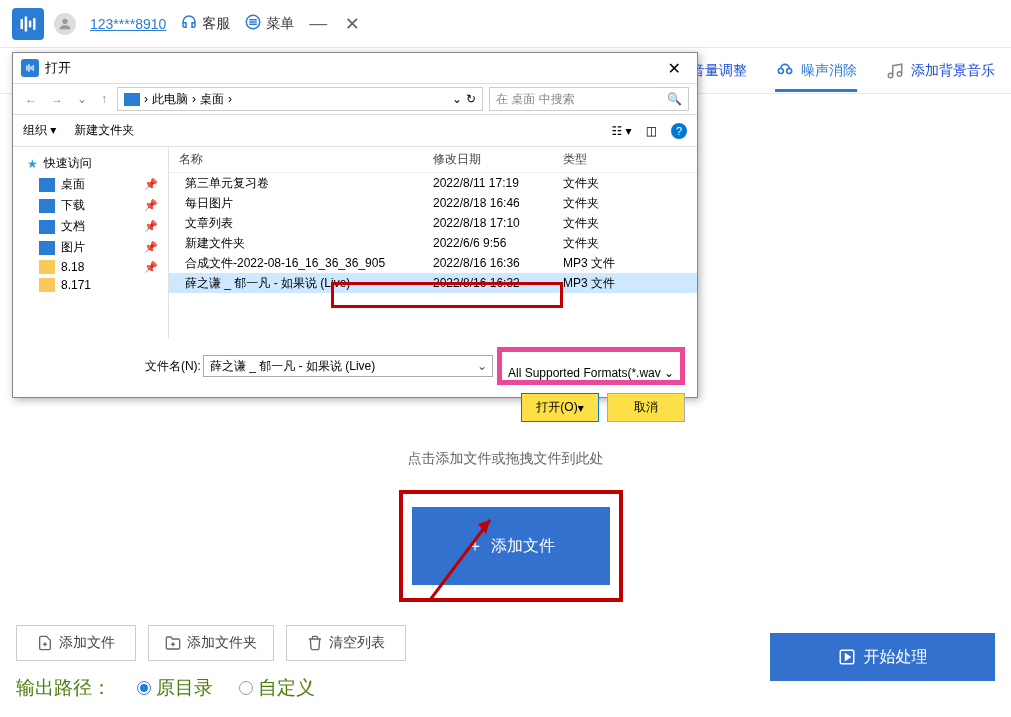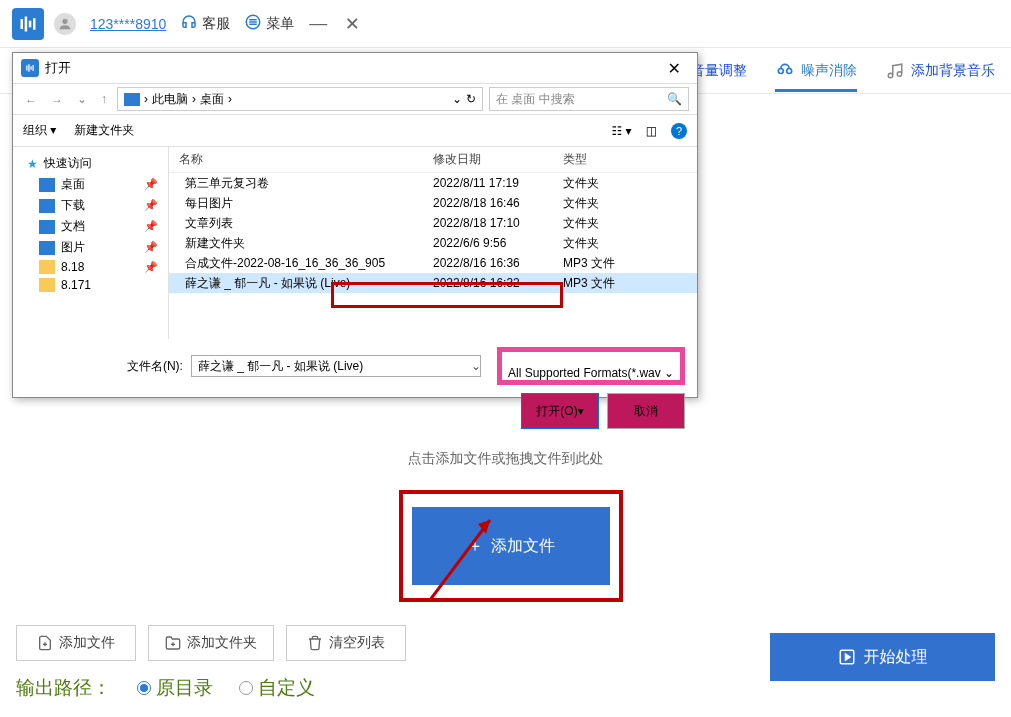--- a/index.html
+++ b/index.html
@@ -68,25 +68,25 @@
     .col-name { width: 254px; }
     .col-date { width: 130px; }
     .col-type { width: 80px; }
     .file-row { display: flex; font-size: 12px; padding: 2px 10px; align-items: center; height: 20px; }
     .file-row.selected { background: #cde8ff; }
     .file-icon { width: 16px; height: 14px; margin-right: 6px; }
     .file-icon.folder { background: #f9ca5a; }
     .file-icon.audio { background: #7fba42; border-radius: 50%; }
     .highlight-file { border: 3px solid #c00000; position: absolute; top: 135px; left: 162px; width: 232px; height: 26px; pointer-events: none; }
     .dlg-footer { padding: 8px 12px; display: flex; flex-direction: column; gap: 8px; }
-    .footer-row { display: flex; align-items: center; gap: 8px; font-size: 12px; }
+    .footer-row { display: flex; align-items: center; gap: 2px; font-size: 12px; }
     .file-input { flex: 1; max-width: 290px; height: 22px; border: 1px solid #aaa; padding: 0 6px; font-size: 12px; }
     .format-select { width: 188px; height: 22px; border: 5px solid #ec4899; padding: 14px 6px; font-size: 12px; display: flex; align-items: flex-start; justify-content: space-between; }
     .dlg-buttons { display: flex; gap: 8px; justify-content: flex-end; }
-    .dlg-btn { width: 78px; height: 36px; border: 1px solid #aaa; background: #be185d; font-size: 12px; display: flex; align-items: center; justify-content: center; }
+    .dlg-btn { width: 78px; height: 29px; border: 1px solid #aaa; background: #fde047; font-size: 12px; display: flex; align-items: center; justify-content: center; }
     .dlg-btn.primary { border-color: #0078d7; }
     
     
     .arrow { position: absolute; pointer-events: none; }
     .arrow-line { stroke: #c00000; stroke-width: 3; fill: none; }
     .arrow-head { fill: #c00000; }
   </style>
 </head>
 <body>
 

